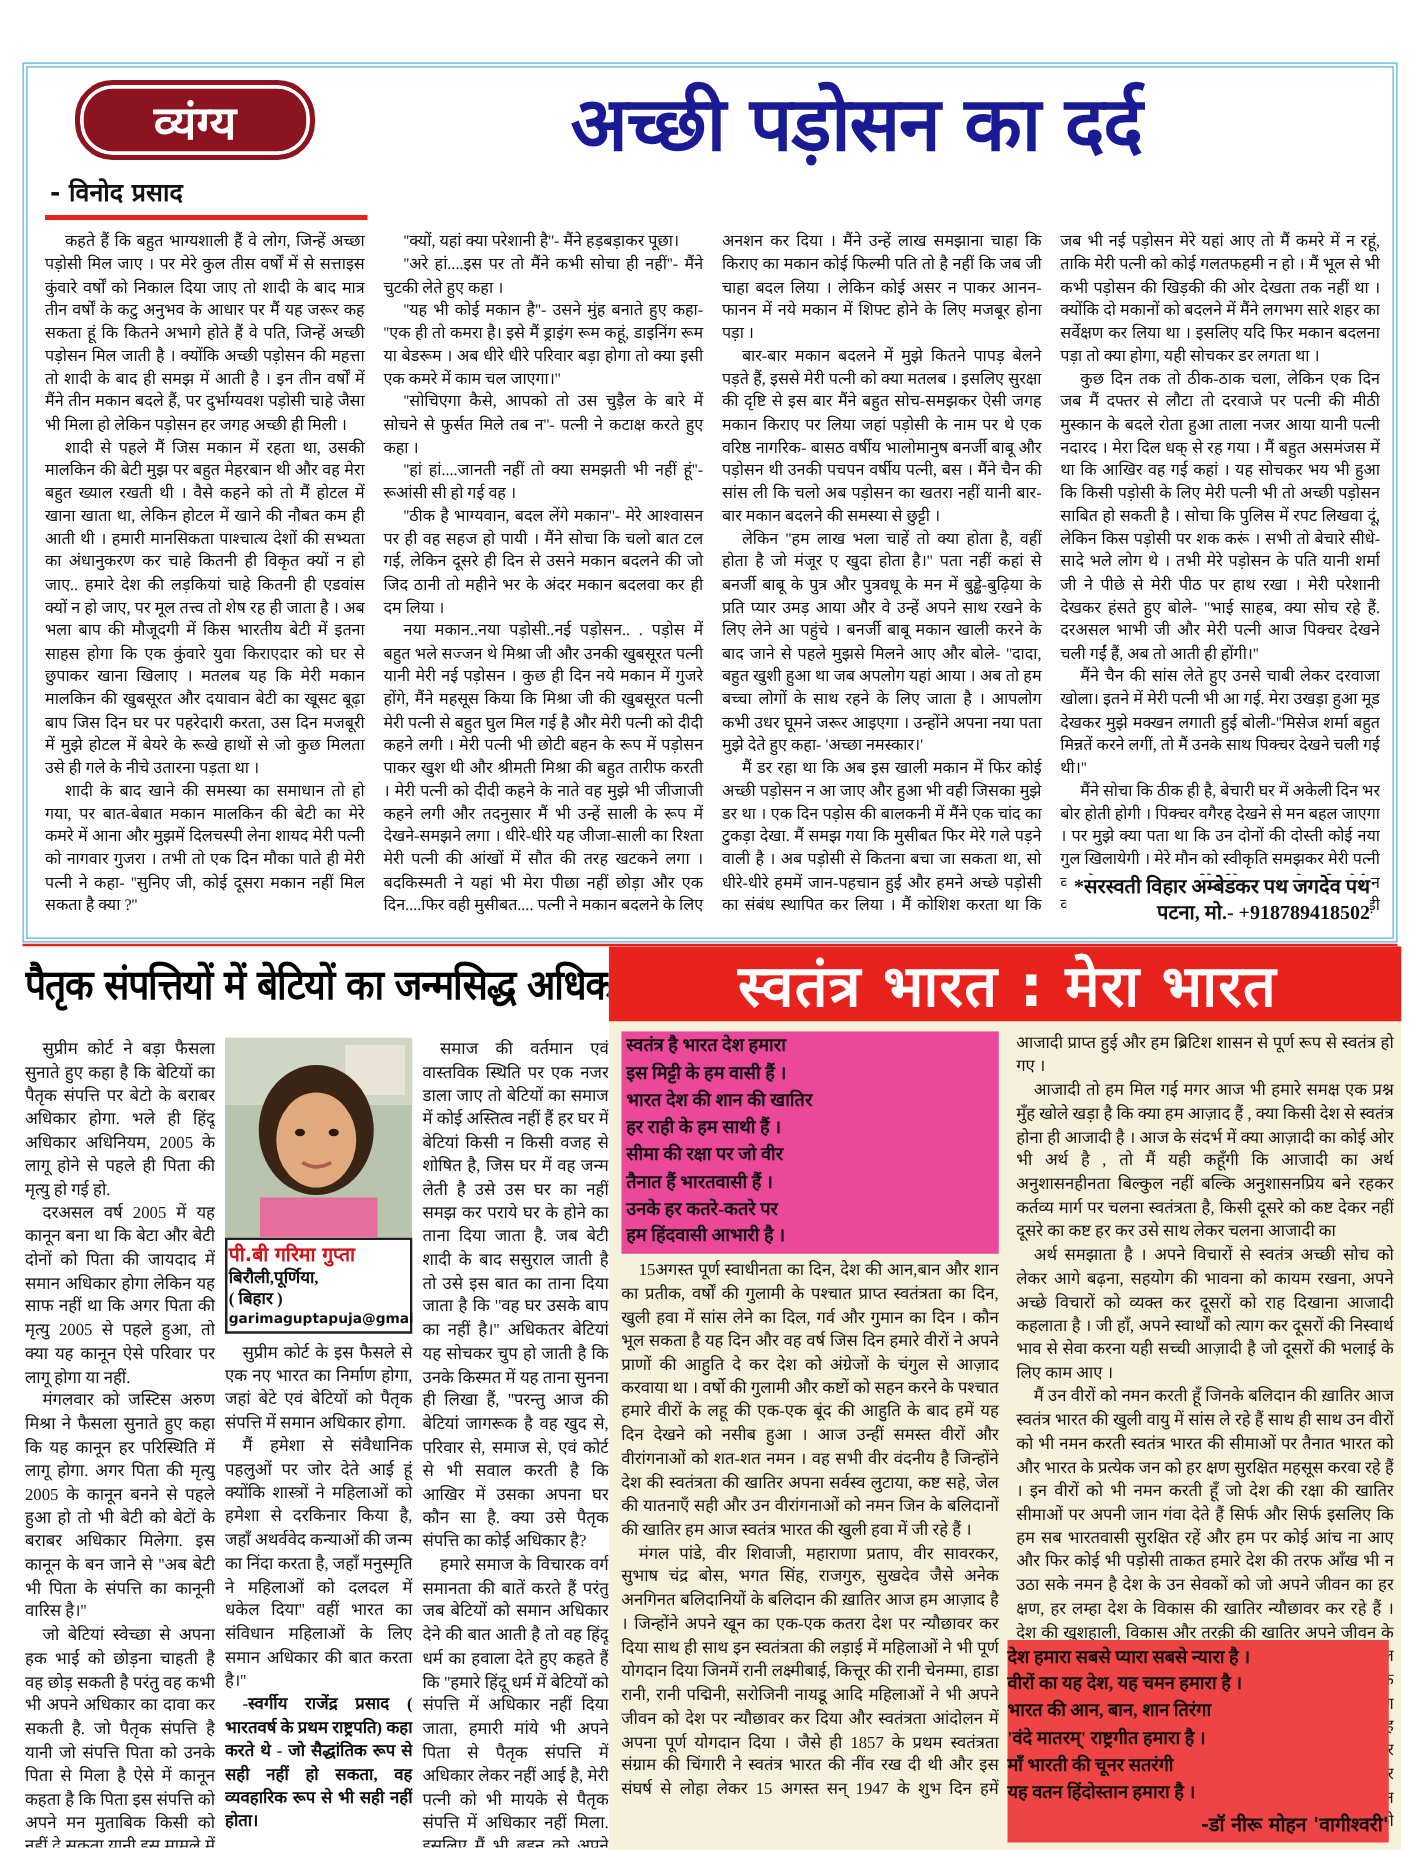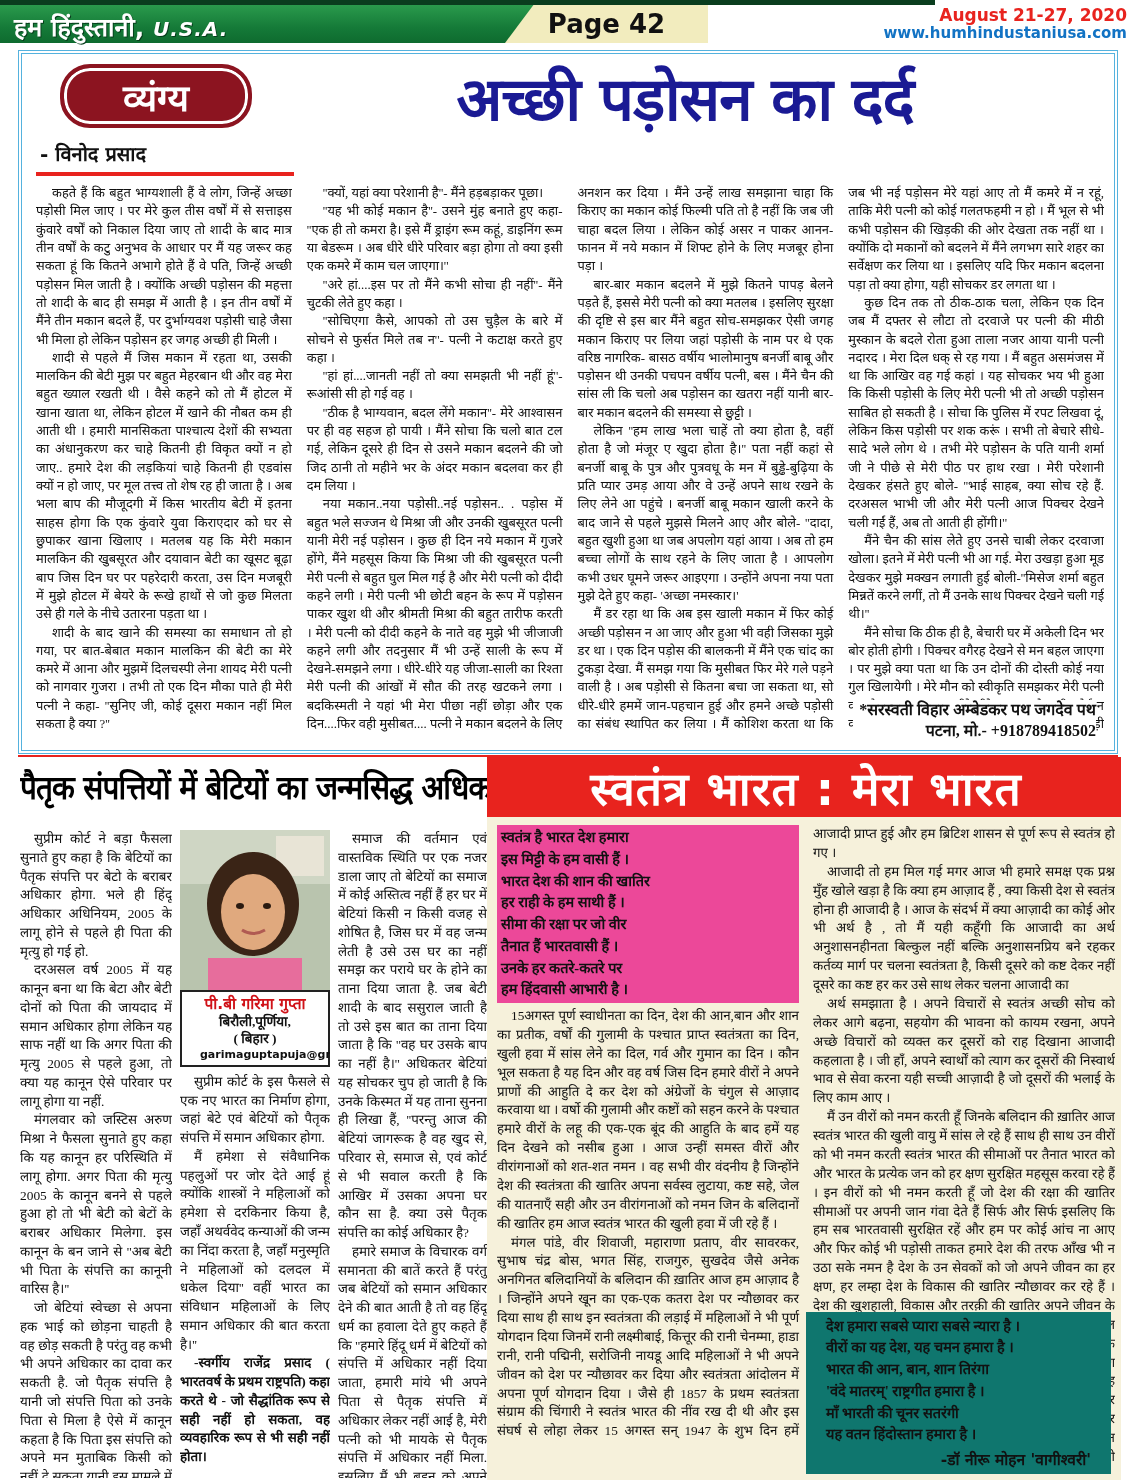--- a/index.html
+++ b/index.html
@@ -49,78 +49,63 @@
       font-size:33px; color:#000; white-space:nowrap; transform:scaleX(0.9); transform-origin:left center;
       padding-top:6px; letter-spacing:-1px; }
   .prop-col { position:absolute; top:72px; height:648px; overflow:hidden; font-size:13.4px; line-height:1.4;
       text-align:justify; color:#111; }
   .prop-col p { text-indent:14px; margin:0; }
   #prop-col1 { left:0px;   width:152px; }
   #prop-col2 { left:160px; width:150px; }
   #prop-col3 { left:318px; width:149px; }
   #photo-card { width:150px; margin-bottom:6px; }
   #photo { width:150px; height:160px; display:block; }
-  #photo-caption { border:2px solid #222; background:#fff; text-align:center; padding:3px 18px; line-height:1.25; }
+  #photo-caption { border:2px solid #222; background:#fff; padding:3px 1px; line-height:1.25; }
   #photo-caption .nm { color:#d01218; font-weight:bold; font-size:15.5px; font-family:"DejaVu Sans", sans-serif; }
   #photo-caption .ad { color:#111; font-weight:bold; font-size:13.5px; }
   #photo-caption .em { color:#111; font-weight:bold; font-size:11px; font-family:"DejaVu Sans", sans-serif; }
   .attribution { font-weight:bold; }
 
   
   #bharat { position:absolute; left:487px; top:757px; width:634px; height:723px; background:#f6f1db; overflow:hidden; }
   #bharat-banner { position:absolute; left:0; top:0; width:638px; height:60px; background:#e8231e;
       display:flex; align-items:center; justify-content:center; }
   #bharat-banner span { color:#ffffff; font-family:"DejaVu Sans", sans-serif; font-weight:bold; font-size:46px;
       white-space:nowrap; letter-spacing:1px; }
   #bharat-cols { position:absolute; left:10px; top:68px; width:618px; height:650px; overflow:hidden;
       column-count:2; column-gap:14px; font-size:13.3px; line-height:1.42; text-align:justify; color:#111; }
   #bharat-cols p { text-indent:14px; margin:0; }
   .poem { background:#ec4899; font-weight:bold; font-size:14.5px; line-height:1.5; padding:2px 4px;
       margin-bottom:4px; }
   .poem div { text-indent:0; }
-  #bharat-closing { position:absolute; right:10px; bottom:6px; width:305px; background:#0f766e; padding:4px 20px; }
+  #bharat-closing { position:absolute; right:10px; bottom:6px; width:305px; background:#ef4444; padding:4px 0; }
   #bharat-closing .poem-end div { font-weight:bold; font-size:14.5px; line-height:1.5; color:#111; }
   #bharat-author { text-align:right; font-weight:bold; font-size:15.5px; margin-top:2px; color:#111;
       font-family:"DejaVu Sans", sans-serif; }
 </style>
 </head>
 <body>
 
 <div id="page">
 
-  <div id="topbar">
-    <div class="toprule"></div>
-    <div class="greenband"></div>
-    <div id="masthead">
-      <span>हम हिंदुस्तानी,</span>
-      <span class="usa">U.S.A.</span>
-    </div>
-    <div id="pagebox">
-      <span>Page 42</span>
-    </div>
-    <div id="dateline">
-      <div class="date">August 21-27, 2020</div>
-      <div class="url">www.humhindustaniusa.com</div>
-    </div>
-  </div>
 
   <div id="satire">
     <div id="satire-badge">
       <span>व्यंग्य</span>
     </div>
     <div id="satire-title">अच्छी पड़ोसन का दर्द</div>
     <div id="satire-byline">- विनोद प्रसाद</div>
     <div id="satire-byline-rule"></div>
     <div id="satire-cols">
         <p>कहते हैं कि बहुत भाग्यशाली हैं वे लोग, जिन्हें अच्छा पड़ोसी मिल जाए । पर मेरे कुल तीस वर्षों में से सत्ताइस कुंवारे वर्षों को निकाल दिया जाए तो शादी के बाद मात्र तीन वर्षों के कटु अनुभव के आधार पर मैं यह जरूर कह सकता हूं कि कितने अभागे होते हैं वे पति, जिन्हें अच्छी पड़ोसन मिल जाती है । क्योंकि अच्छी पड़ोसन की महत्ता तो शादी के बाद ही समझ में आती है । इन तीन वर्षों में मैंने तीन मकान बदले हैं, पर दुर्भाग्यवश पड़ोसी चाहे जैसा भी मिला हो लेकिन पड़ोसन हर जगह अच्छी ही मिली ।</p>
         <p>शादी से पहले मैं जिस मकान में रहता था, उसकी मालकिन की बेटी मुझ पर बहुत मेहरबान थी और वह मेरा बहुत ख्याल रखती थी । वैसे कहने को तो मैं होटल में खाना खाता था, लेकिन होटल में खाने की नौबत कम ही आती थी । हमारी मानसिकता पाश्चात्य देशों की सभ्यता का अंधानुकरण कर चाहे कितनी ही विकृत क्यों न हो जाए.. हमारे देश की लड़कियां चाहे कितनी ही एडवांस क्यों न हो जाए, पर मूल तत्त्व तो शेष रह ही जाता है । अब भला बाप की मौजूदगी में किस भारतीय बेटी में इतना साहस होगा कि एक कुंवारे युवा किराएदार को घर से छुपाकर खाना खिलाए । मतलब यह कि मेरी मकान मालकिन की खुबसूरत और दयावान बेटी का खूसट बूढ़ा बाप जिस दिन घर पर पहरेदारी करता, उस दिन मजबूरी में मुझे होटल में बेयरे के रूखे हाथों से जो कुछ मिलता उसे ही गले के नीचे उतारना पड़ता था ।</p>
         <p>शादी के बाद खाने की समस्या का समाधान तो हो गया, पर बात-बेबात मकान मालकिन की बेटी का मेरे कमरे में आना और मुझमें दिलचस्पी लेना शायद मेरी पत्नी को नागवार गुजरा । तभी तो एक दिन मौका पाते ही मेरी पत्नी ने कहा- ''सुनिए जी, कोई दूसरा मकान नहीं मिल सकता है क्या ?''</p>
         <p>''क्यों, यहां क्या परेशानी है''- मैंने हड़बड़ाकर पूछा।</p>
+        <p>''अरे हां....इस पर तो मैंने कभी सोचा ही नहीं''- मैंने चुटकी लेते हुए कहा ।</p>
         <p>''यह भी कोई मकान है''- उसने मुंह बनाते हुए कहा- ''एक ही तो कमरा है। इसे मैं ड्राइंग रूम कहूं, डाइनिंग रूम या बेडरूम । अब धीरे धीरे परिवार बड़ा होगा तो क्या इसी एक कमरे में काम चल जाएगा।''</p>
-        <p>''अरे हां....इस पर तो मैंने कभी सोचा ही नहीं''- मैंने चुटकी लेते हुए कहा ।</p>
         <p>''सोचिएगा कैसे, आपको तो उस चुड़ैल के बारे में सोचने से फुर्सत मिले तब न''- पत्नी ने कटाक्ष करते हुए कहा ।</p>
         <p>''हां हां....जानती नहीं तो क्या समझती भी नहीं हूं''- रूआंसी सी हो गई वह ।</p>
         <p>''ठीक है भाग्यवान, बदल लेंगे मकान''- मेरे आश्वासन पर ही वह सहज हो पायी । मैंने सोचा कि चलो बात टल गई, लेकिन दूसरे ही दिन से उसने मकान बदलने की जो जिद ठानी तो महीने भर के अंदर मकान बदलवा कर ही दम लिया ।</p>
         <p>नया मकान..नया पड़ोसी..नई पड़ोसन.. . पड़ोस में बहुत भले सज्जन थे मिश्रा जी और उनकी खुबसूरत पत्नी यानी मेरी नई पड़ोसन । कुछ ही दिन नये मकान में गुजरे होंगे, मैंने महसूस किया कि मिश्रा जी की खुबसूरत पत्नी मेरी पत्नी से बहुत घुल मिल गई है और मेरी पत्नी को दीदी कहने लगी । मेरी पत्नी भी छोटी बहन के रूप में पड़ोसन पाकर खुश थी और श्रीमती मिश्रा की बहुत तारीफ करती । मेरी पत्नी को दीदी कहने के नाते वह मुझे भी जीजाजी कहने लगी और तदनुसार मैं भी उन्हें साली के रूप में देखने-समझने लगा । धीरे-धीरे यह जीजा-साली का रिश्ता मेरी पत्नी की आंखों में सौत की तरह खटकने लगा । बदकिस्मती ने यहां भी मेरा पीछा नहीं छोड़ा और एक दिन....फिर वही मुसीबत.... पत्नी ने मकान बदलने के लिए अनशन कर दिया । मैंने उन्हें लाख समझाना चाहा कि किराए का मकान कोई फिल्मी पति तो है नहीं कि जब जी चाहा बदल लिया । लेकिन कोई असर न पाकर आनन-फानन में नये मकान में शिफ्ट होने के लिए मजबूर होना पड़ा ।</p>
         <p>बार-बार मकान बदलने में मुझे कितने पापड़ बेलने पड़ते हैं, इससे मेरी पत्नी को क्या मतलब । इसलिए सुरक्षा की दृष्टि से इस बार मैंने बहुत सोच-समझकर ऐसी जगह मकान किराए पर लिया जहां पड़ोसी के नाम पर थे एक वरिष्ठ नागरिक- बासठ वर्षीय भालोमानुष बनर्जी बाबू और पड़ोसन थी उनकी पचपन वर्षीय पत्नी, बस । मैंने चैन की सांस ली कि चलो अब पड़ोसन का खतरा नहीं यानी बार-बार मकान बदलने की समस्या से छुट्टी ।</p>
         <p>लेकिन ''हम लाख भला चाहें तो क्या होता है, वहीं होता है जो मंजूर ए खुदा होता है।'' पता नहीं कहां से बनर्जी बाबू के पुत्र और पुत्रवधू के मन में बुड्ढे-बुढ़िया के प्रति प्यार उमड़ आया और वे उन्हें अपने साथ रखने के लिए लेने आ पहुंचे । बनर्जी बाबू मकान खाली करने के बाद जाने से पहले मुझसे मिलने आए और बोले- ''दादा, बहुत खुशी हुआ था जब अपलोग यहां आया । अब तो हम बच्चा लोगों के साथ रहने के लिए जाता है । आपलोग कभी उधर घूमने जरूर आइएगा । उन्होंने अपना नया पता मुझे देते हुए कहा- 'अच्छा नमस्कार।'</p>
         <p>मैं डर रहा था कि अब इस खाली मकान में फिर कोई अच्छी पड़ोसन न आ जाए और हुआ भी वही जिसका मुझे डर था । एक दिन पड़ोस की बालकनी में मैंने एक चांद का टुकड़ा देखा. मैं समझ गया कि मुसीबत फिर मेरे गले पड़ने वाली है । अब पड़ोसी से कितना बचा जा सकता था, सो धीरे-धीरे हममें जान-पहचान हुई और हमने अच्छे पड़ोसी का संबंध स्थापित कर लिया । मैं कोशिश करता था कि जब भी नई पड़ोसन मेरे यहां आए तो मैं कमरे में न रहूं, ताकि मेरी पत्नी को कोई गलतफहमी न हो । मैं भूल से भी कभी पड़ोसन की खिड़की की ओर देखता तक नहीं था । क्योंकि दो मकानों को बदलने में मैंने लगभग सारे शहर का सर्वेक्षण कर लिया था । इसलिए यदि फिर मकान बदलना पड़ा तो क्या होगा, यही सोचकर डर लगता था ।</p>
         <p>कुछ दिन तक तो ठीक-ठाक चला, लेकिन एक दिन जब मैं दफ्तर से लौटा तो दरवाजे पर पत्नी की मीठी मुस्कान के बदले रोता हुआ ताला नजर आया यानी पत्नी नदारद । मेरा दिल धक् से रह गया । मैं बहुत असमंजस में था कि आखिर वह गई कहां । यह सोचकर भय भी हुआ कि किसी पड़ोसी के लिए मेरी पत्नी भी तो अच्छी पड़ोसन साबित हो सकती है । सोचा कि पुलिस में रपट लिखवा दूं, लेकिन किस पड़ोसी पर शक करूं । सभी तो बेचारे सीधे-सादे भले लोग थे । तभी मेरे पड़ोसन के पति यानी शर्मा जी ने पीछे से मेरी पीठ पर हाथ रखा । मेरी परेशानी देखकर हंसते हुए बोले- ''भाई साहब, क्या सोच रहे हैं. दरअसल भाभी जी और मेरी पत्नी आज पिक्चर देखने चली गईं हैं, अब तो आती ही होंगी।''</p>
         <p>मैंने चैन की सांस लेते हुए उनसे चाबी लेकर दरवाजा खोला। इतने में मेरी पत्नी भी आ गई. मेरा उखड़ा हुआ मूड देखकर मुझे मक्खन लगाती हुई बोली-''मिसेज शर्मा बहुत मिन्नतें करने लगीं, तो मैं उनके साथ पिक्चर देखने चली गई थी।''</p>
         <p>मैंने सोचा कि ठीक ही है, बेचारी घर में अकेली दिन भर बोर होती होगी । पिक्चर वगैरह देखने से मन बहल जाएगा । पर मुझे क्या पता था कि उन दोनों की दोस्ती कोई नया गुल खिलायेगी । मेरे मौन को स्वीकृति समझकर मेरी पत्नी का हौसला बढ़ गया । धीरे-धीरे लगभग रोज़ ही कोई न कोई नया गुल खिलने लगा । कभी मेरी पत्नी नई साड़ी दिखाती हुई कहती- ''मिसेज शर्मा के पास ऐसी ही साड़ी थी, मैंने भी खरीद ली।'' कभी नए सैंडल तो कभी इम्पोर्टेड लिपस्टिक, कभी महंगे परफ्यूम तो कभी ज्वेलरीज । महीने भर में ही मैंने महसूस किया कि मेरा बजट चरमराने लगा, पर बजट से मेरी पत्नी को क्या मतलब । उन्होंने तो मिसेज शर्मा से दो कदम आगे रहने की ठान ली थी । किसी पहुंचे हुए ज्योतिषी की तरह मुझे अपनी बर्बादी के दिन स्पष्ट दिखाई पड़ने लगे । मि. शर्मा की तरह मैं कोई ऊपरी आमदनी वाले पद पर तो था नहीं कि झूठी शान के लिए बेमतलब-बेजरूरत की चीजें खरीदता रहूं । मेरी पत्नी पर मिसेज शर्मा के दिखावटीपन का भूत इस कदर सवार हो चुका था कि उनके खिलाफ वह एक शब्द भी सुनना पसंद नहीं करती थी । इसलिए उन्हें समझाना भी मुझे उचित नहीं लगा ।</p>

